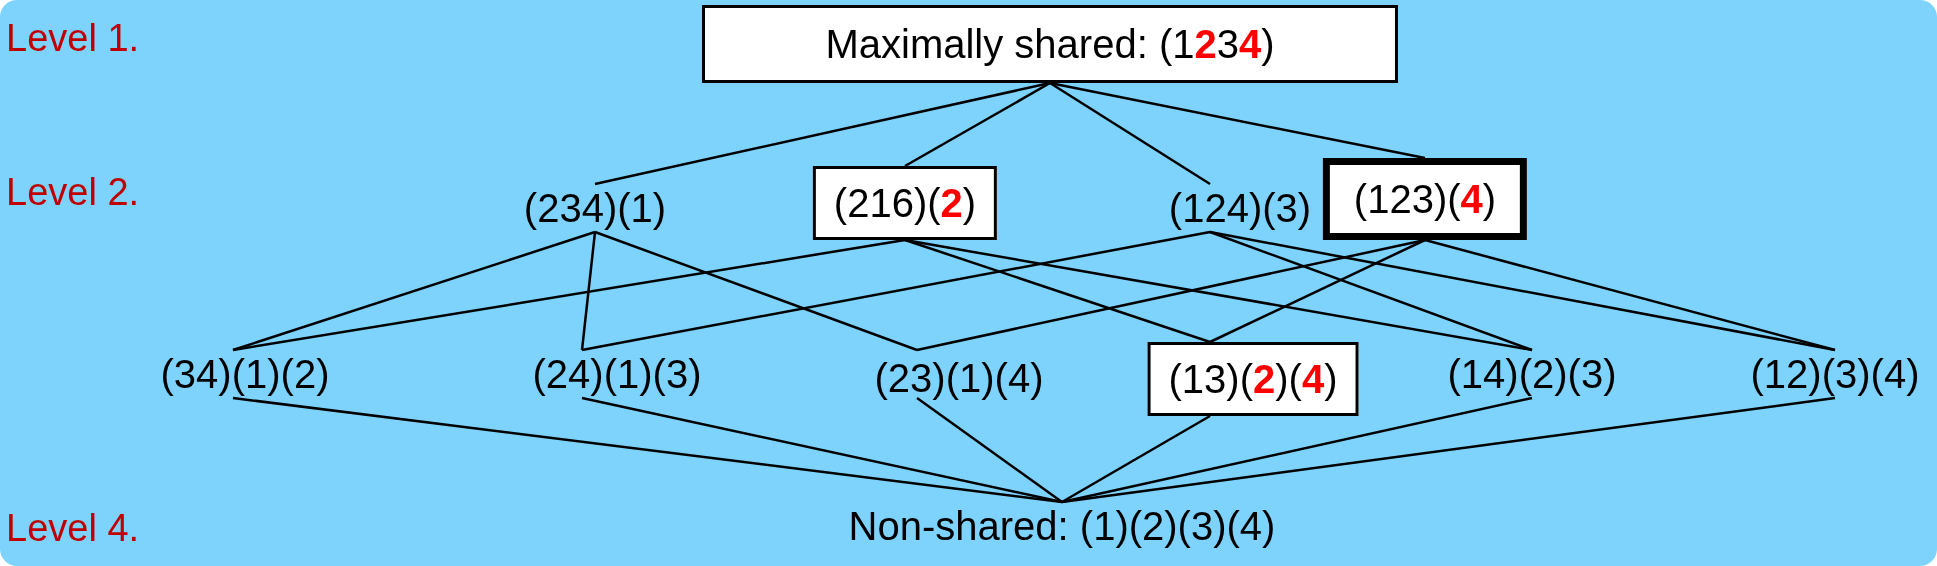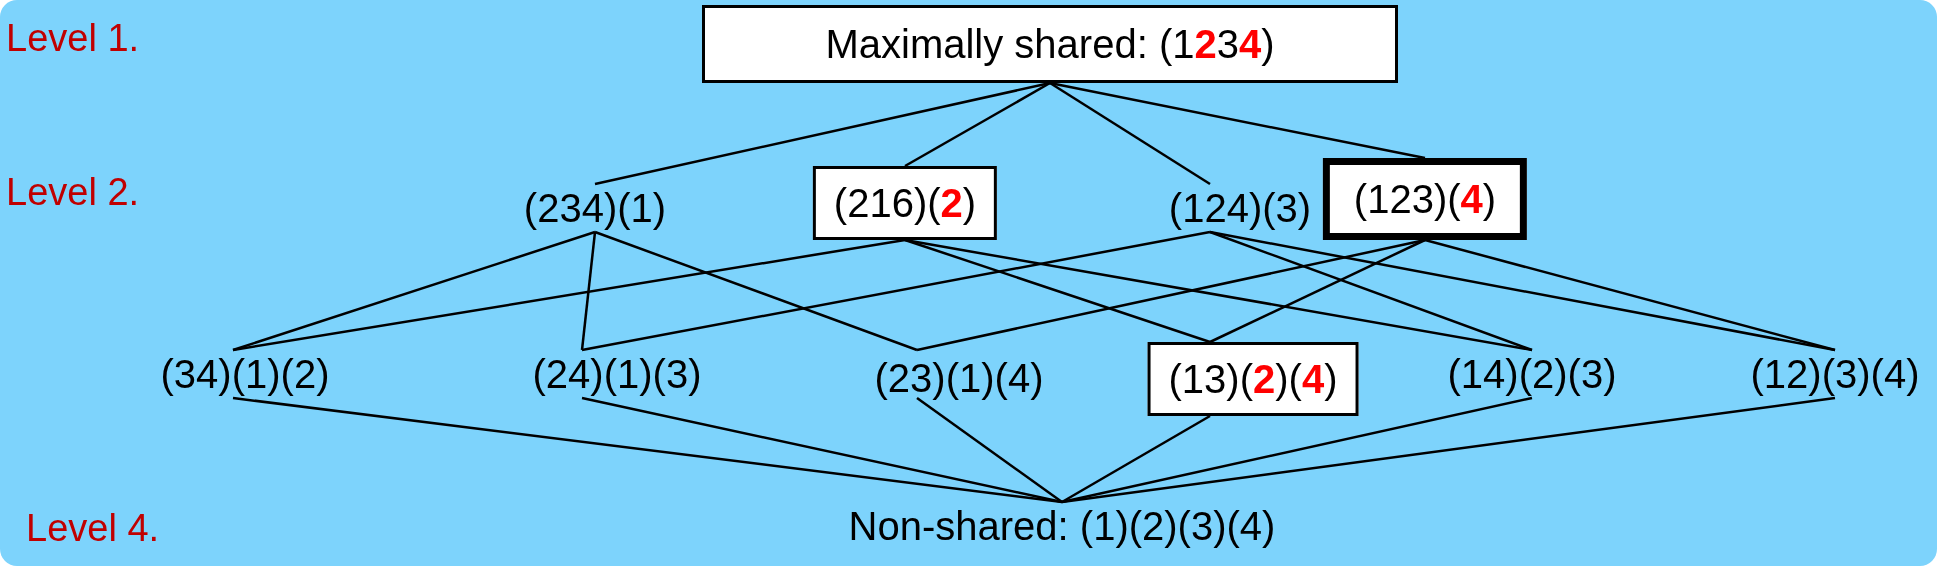--- a/index.html
+++ b/index.html
@@ -23,21 +23,21 @@
     left: 6px;
     z-index: 2;
     font-size: 38px;
     line-height: 44px;
     color: #C00000;
     white-space: nowrap;
   }
   #ll1 { top: 16px; }
   #ll2 { top: 170px; text-align: right; }
   #ll3 { top: 352px; }
-  #ll4 { top: 506px; margin-left: 20px; }
+  #ll4 { top: 506px; }
   .node {
     position: absolute;
     transform: translateX(-50%);
     z-index: 2;
     font-size: 40px;
     line-height: 48px;
     color: #000000;
     white-space: nowrap;
   }
   .node .red-digit {

